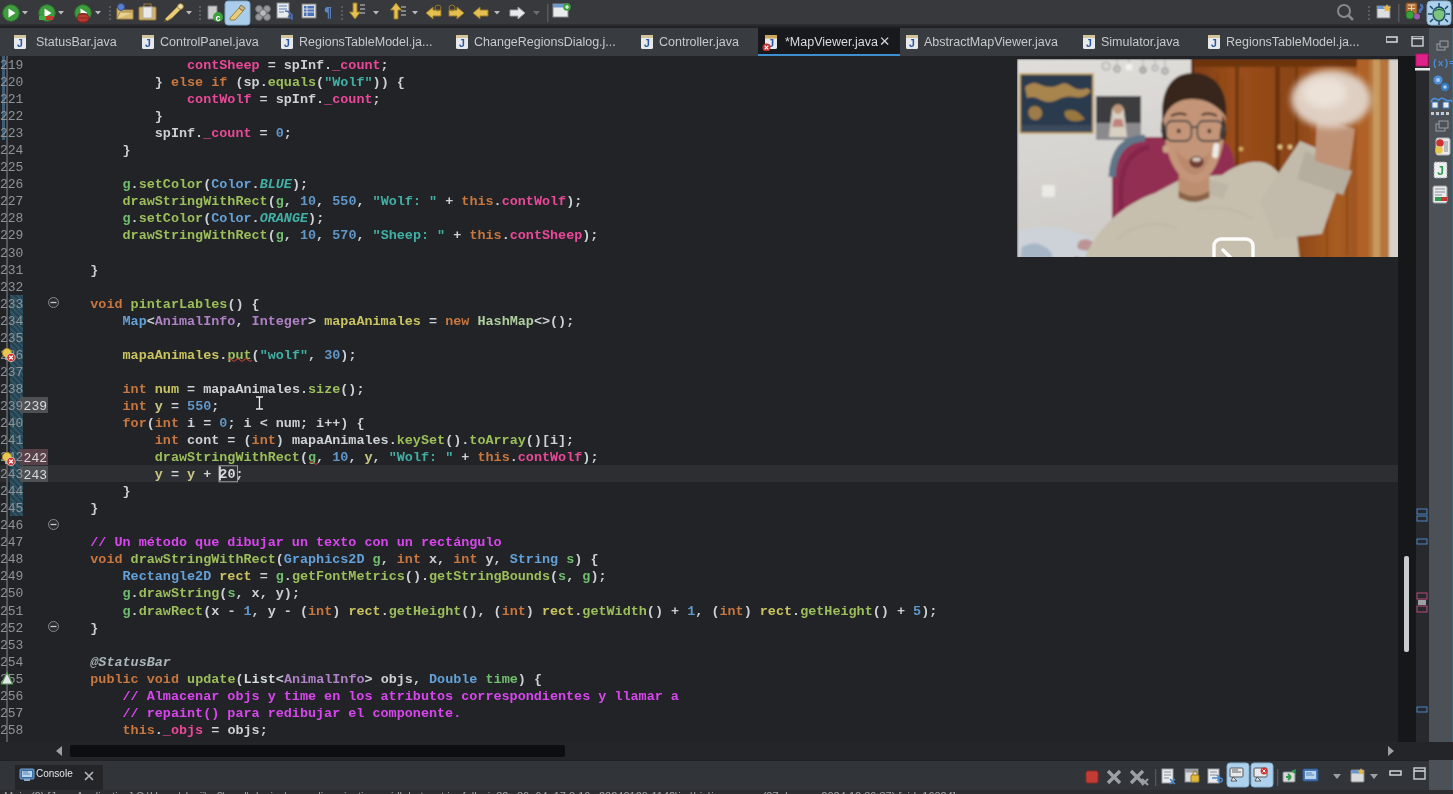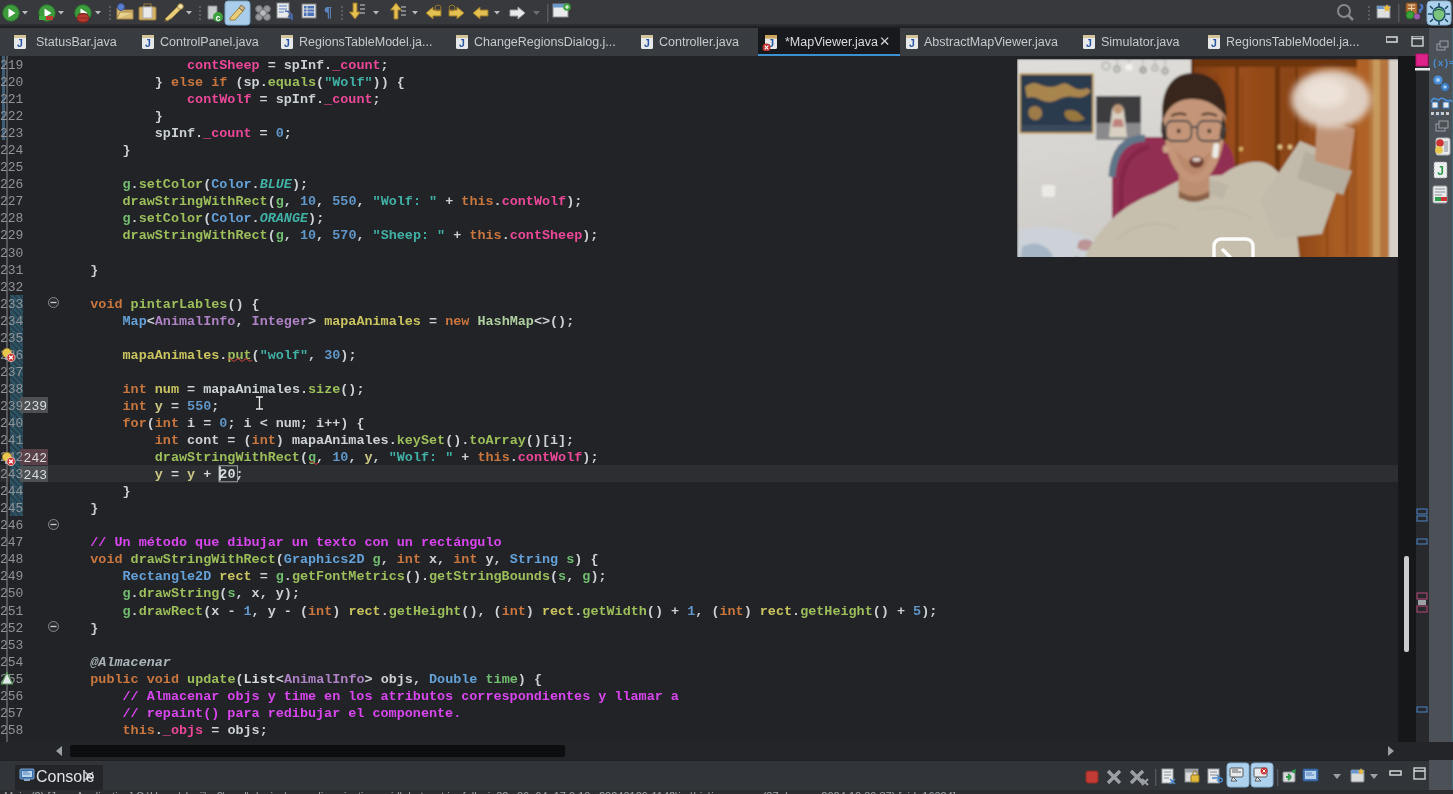--- a/index.html
+++ b/index.html
@@ -293,21 +293,21 @@
         }
     }
 
     <span class="c">// Un método que dibujar un texto con un rectángulo</span>
     <span class="k">void</span> <span class="m">drawStringWithRect</span>(<span class="t">Graphics2D</span> <span class="g">g</span>, <span class="k">int</span> x, <span class="k">int</span> y, <span class="t">String</span> <span class="g">s</span>) {
         <span class="t">Rectangle2D</span> <span class="y">rect</span> = <span class="g">g</span>.<span class="m">getFontMetrics</span>().<span class="m">getStringBounds</span>(<span class="g">s</span>, <span class="g">g</span>);
         <span class="g">g</span>.<span class="m">drawString</span>(<span class="g">s</span>, x, y);
         <span class="g">g</span>.<span class="m">drawRect</span>(x - <span class="n">1</span>, y - (<span class="k">int</span>) <span class="y">rect</span>.<span class="m">getHeight</span>(), (<span class="k">int</span>) <span class="y">rect</span>.<span class="m">getWidth</span>() + <span class="n">1</span>, (<span class="k">int</span>) <span class="y">rect</span>.<span class="m">getHeight</span>() + <span class="n">5</span>);
     }
 
-    <span class="a">@Almacenar</span>
+    <span class="a">@StatusBar</span>
     <span class="k">public</span> <span class="k">void</span> <span class="m">update</span>(<span class="w">List</span>&lt;<span class="p">AnimalInfo</span>&gt; objs, <span class="t">Double</span> <span class="g">time</span>) {
         <span class="c">// Almacenar objs y time en los atributos correspondientes y llamar a</span>
         <span class="c">// repaint() para redibujar el componente.</span>
         <span class="k">this</span>.<span class="f">_objs</span> = objs;</pre>
   <svg class="abs" style="left:0;top:0" width="700" height="686">
     <defs>
       <g id="fold">
             <circle cx="5.5" cy="5.5" r="5" fill="#2a2c2f" stroke="#85898d" stroke-width="1"></circle>
             <line x1="2.5" y1="5.5" x2="8.5" y2="5.5" stroke="#c8ccd0" stroke-width="1.3"></line>
           </g>
@@ -588,16 +588,16 @@
         <rect x="0" y="2" width="13" height="3.5" fill="#6b98cc"></rect>
         <path d="M10 0 l1 2.2 2.4 0.3 -1.7 1.7 0.4 2.4 -2.1 -1.1 -2.1 1.1 0.4 -2.4 -1.7 -1.7 2.4 -0.3 Z" fill="#e8b840"></path>
       </g>
   <path d="M1370 13 l8 0 l-4 5 Z" fill="#9aa0a4"></path>
   <rect x="1390" y="10" width="11" height="4" fill="none" stroke="#d0d3d5" stroke-width="1.5"></rect>
   <g>
         <rect x="1414" y="7" width="11" height="11" fill="none" stroke="#d0d3d5" stroke-width="1.4"></rect>
         <line x1="1414" y1="10" x2="1425" y2="10" stroke="#d0d3d5" stroke-width="1.6"></line>
       </g>
 </svg>
-<span class="abs" style="left:36px;top:768px;font-size:16px;color:#e2e5e7">Console</span>
+<span class="abs" style="left:36px;top:768px;font-size:10px;color:#e2e5e7">Console</span>
 <div class="abs" id="statusrow">
       <div style="position:absolute;left:4px;top:0px;font-size:11px;color:#9fa4a8;white-space:nowrap">Main (2) [Java Application] C:\Users\davii\.p2\pool\plugins\org.eclipse.justj.openjdk.hotspot.jre.full.win32.x86_64_17.0.10.v20240129-1142\jre\bin\javaw.exe (27 de ene. 2024 10:30:37) [pid: 16024]</div>
     </div>
 </div>
 </body></html>

